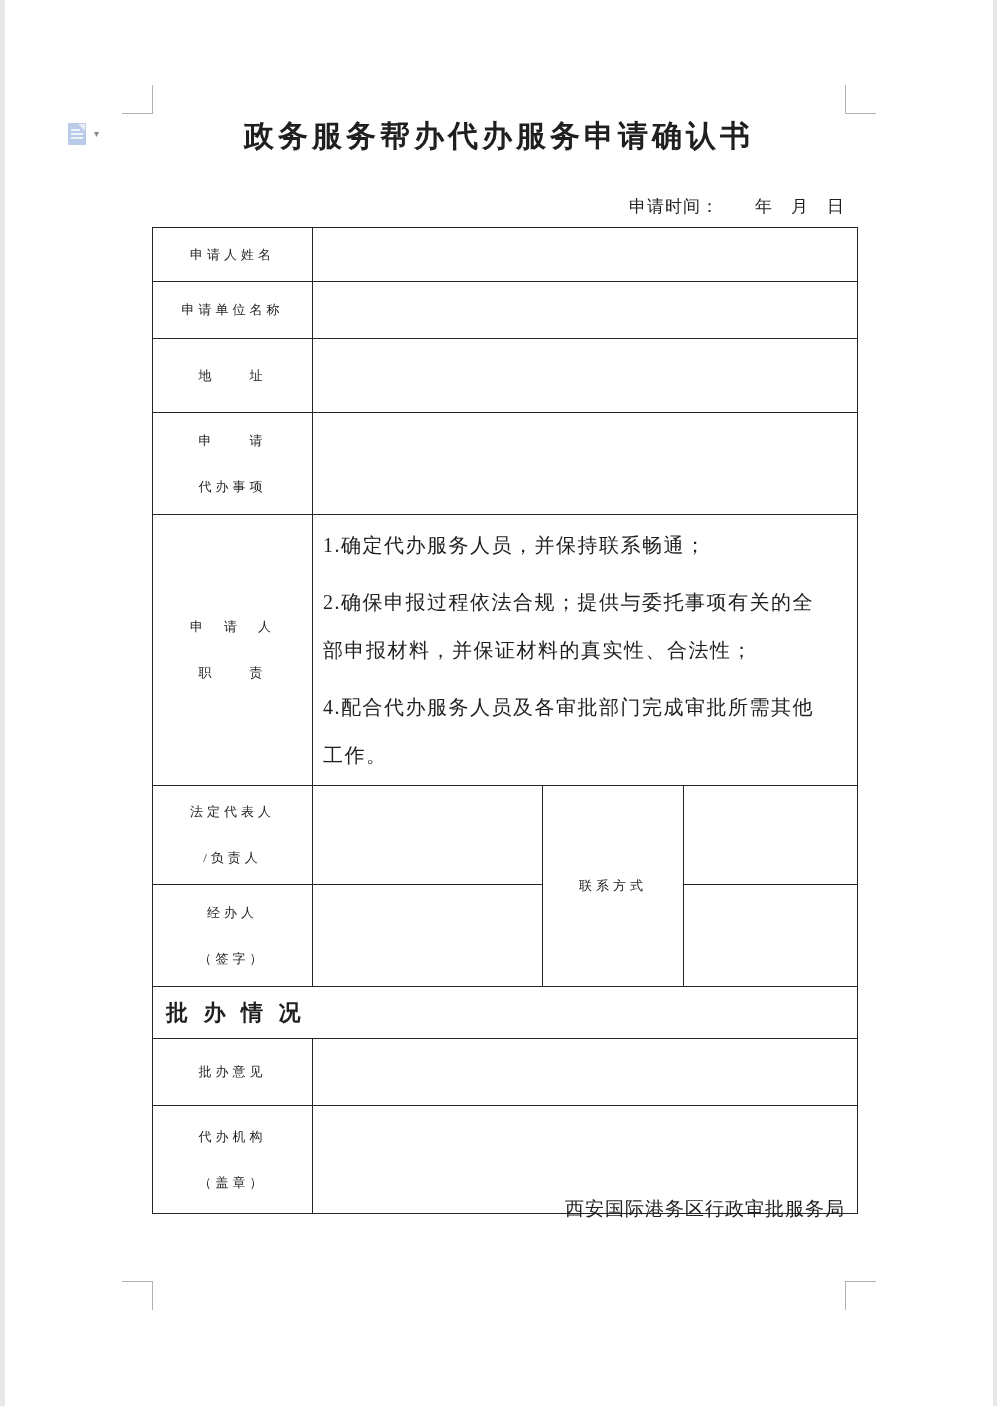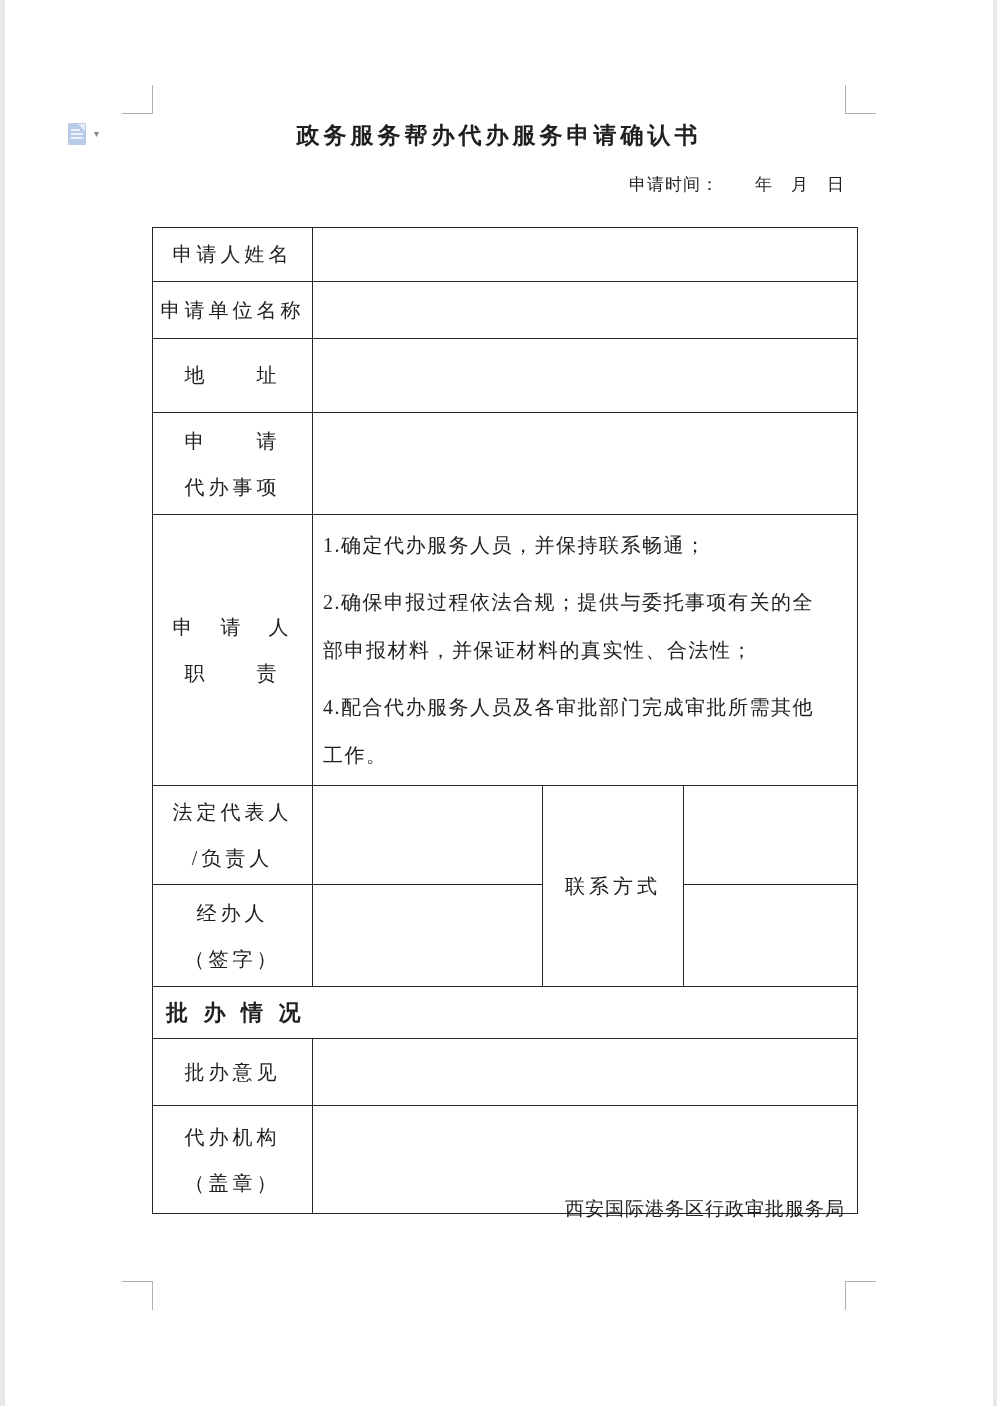--- a/index.html
+++ b/index.html
@@ -39,39 +39,39 @@
   .paste-glyph .bar.b3 { top: 14px; width: 12px; }
   .paste-caret {
     position: absolute; left: 26px; top: 4px;
     font-family: "DejaVu Sans", sans-serif;
     font-size: 10px; color: #8a8a8a; line-height: 14px;
   }
   
   .doc-title {
     position: absolute; left: 0; top: 116px; width: 988px;
     text-align: center;
-    font-size: 23px; font-weight: bold; letter-spacing: 4px;
+    font-size: 30px; font-weight: bold; letter-spacing: 4px;
     line-height: 40px;
   }
   .apply-time {
-    position: absolute; top: 173px; right: 148px;
+    position: absolute; top: 195px; right: 148px;
     font-size: 17px; letter-spacing: 1px;
     text-align: right;
   }
   
   table.form {
     position: absolute; left: 147px; top: 227px;
     width: 705px;
     border-collapse: collapse;
     table-layout: fixed;
   }
   table.form td { border: 1.5px solid #262626; }
   td.lbl {
     text-align: center; vertical-align: middle;
-    font-size: 20px; letter-spacing: 4px;
+    font-size: 13px; letter-spacing: 4px;
     padding: 2px;
   }
   td.lbl .lline { display: block; line-height: 46px; }
   td.val { background: #fff; }
   td.duties { vertical-align: middle; padding: 6px 8px 6px 10px; }
   .duty-item {
     font-size: 20px; letter-spacing: 1.5px;
     line-height: 48px;
     max-width: 500px;
     margin-bottom: 9px;

